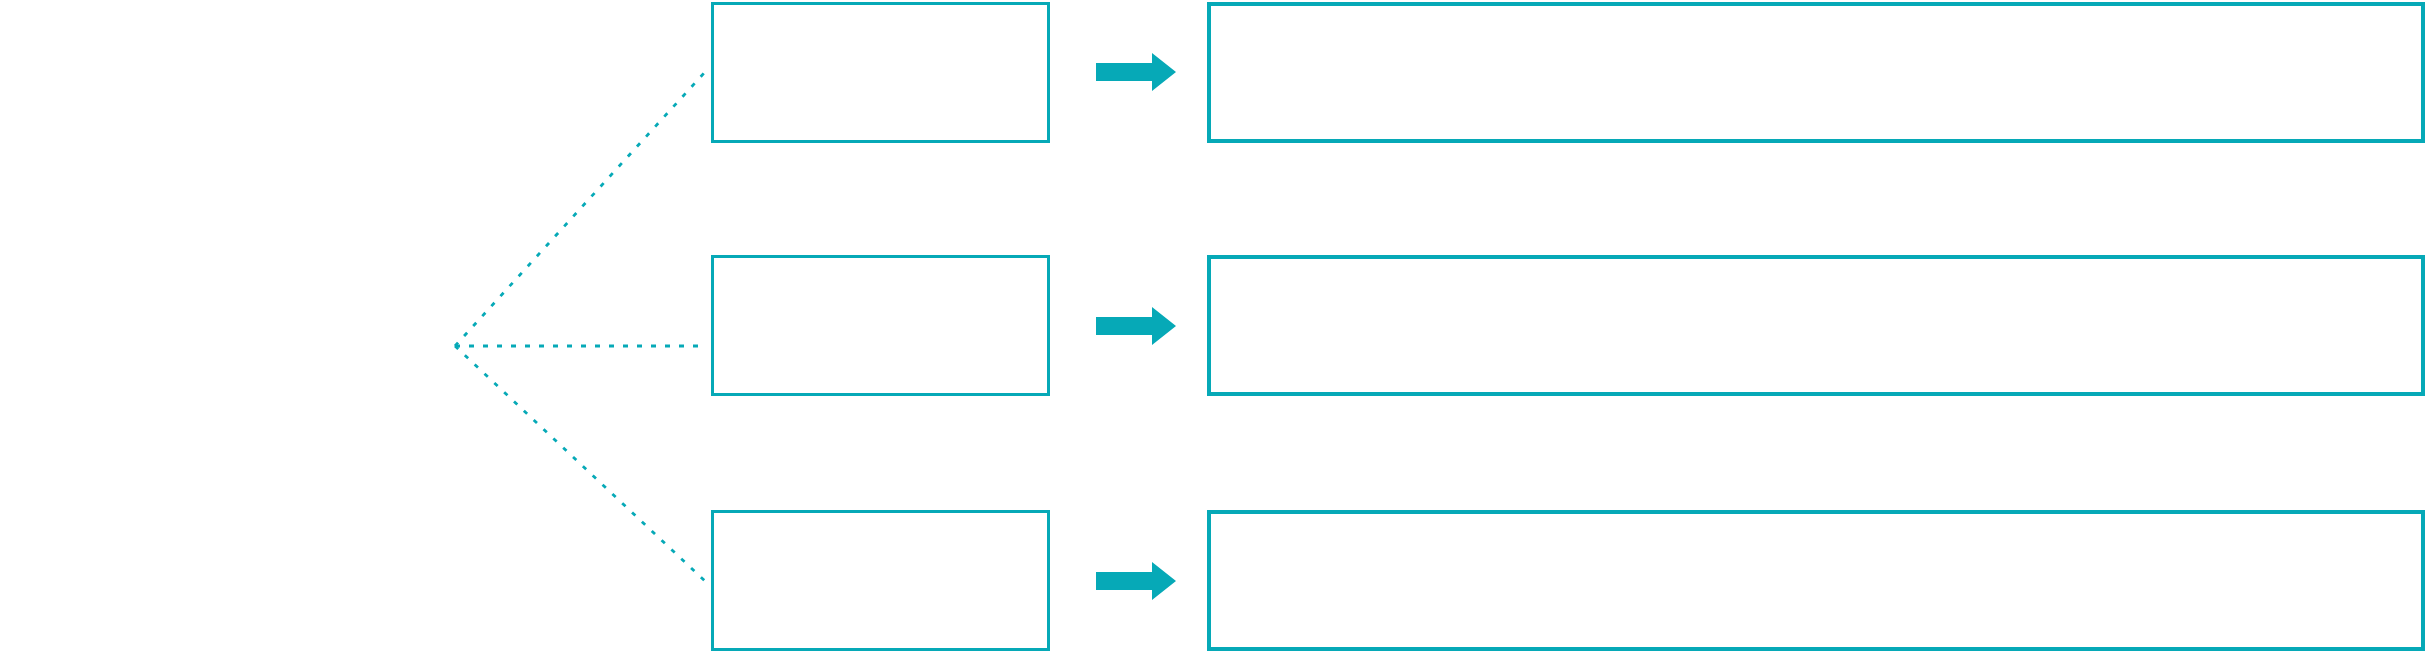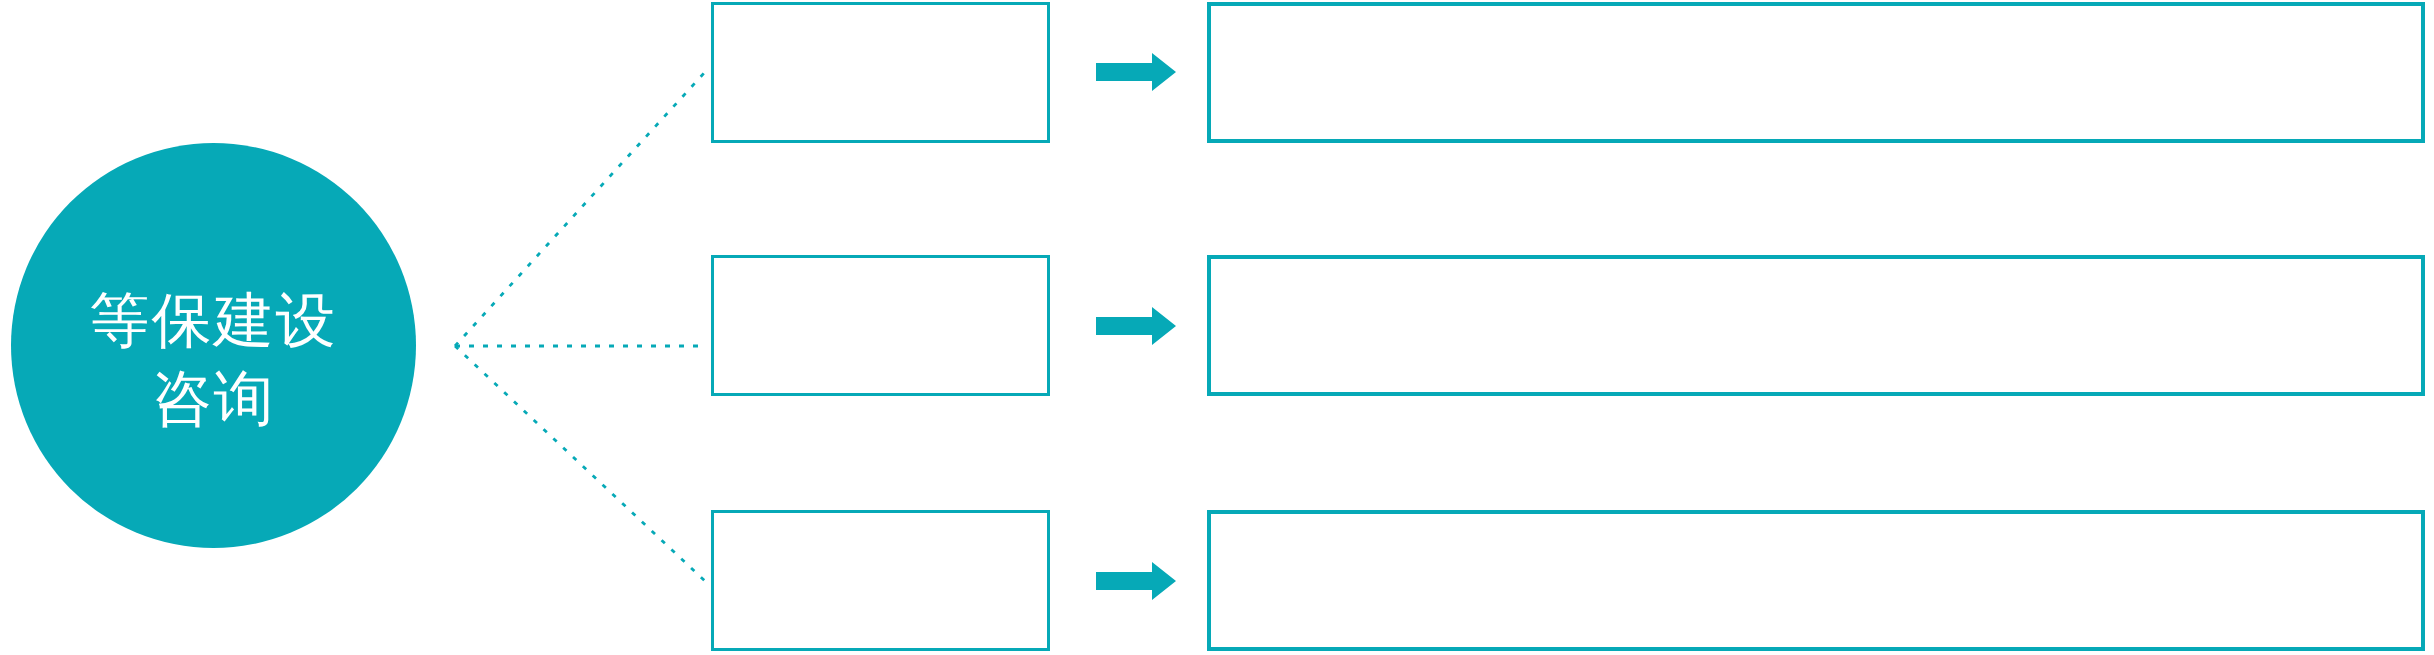--- a/index.html
+++ b/index.html
@@ -78,26 +78,20 @@
 <body>
 
 <div class="canvas">
 
   <svg class="connectors" viewBox="0 0 2434 655" xmlns="http://www.w3.org/2000/svg">
     <line x1="455" y1="346" x2="705" y2="72" style="stroke:var(--teal)" stroke-width="2.8" stroke-dasharray="4.5 9"></line>
     <line x1="455" y1="346" x2="705" y2="346" style="stroke:var(--teal)" stroke-width="2.8" stroke-dasharray="5 9"></line>
     <line x1="455" y1="346" x2="705" y2="581" style="stroke:var(--teal)" stroke-width="2.8" stroke-dasharray="4.5 9"></line>
   </svg>
 
-  <div class="hub">
-    <div class="hub-label">
-      <span>等保建设</span>
-      <span>咨询</span>
-    </div>
-  </div>
 
   <div class="small-box row1"></div>
   <svg class="arrow a1" viewBox="0 0 80 38" xmlns="http://www.w3.org/2000/svg">
     <polygon points="0,10 56,10 56,0 80,19 56,38 56,28 0,28" style="fill:var(--teal)"></polygon>
   </svg>
   <div class="panel row1"></div>
 
   <div class="small-box row2"></div>
   <svg class="arrow a2" viewBox="0 0 80 38" xmlns="http://www.w3.org/2000/svg">
     <polygon points="0,10 56,10 56,0 80,19 56,38 56,28 0,28" style="fill:var(--teal)"></polygon>

